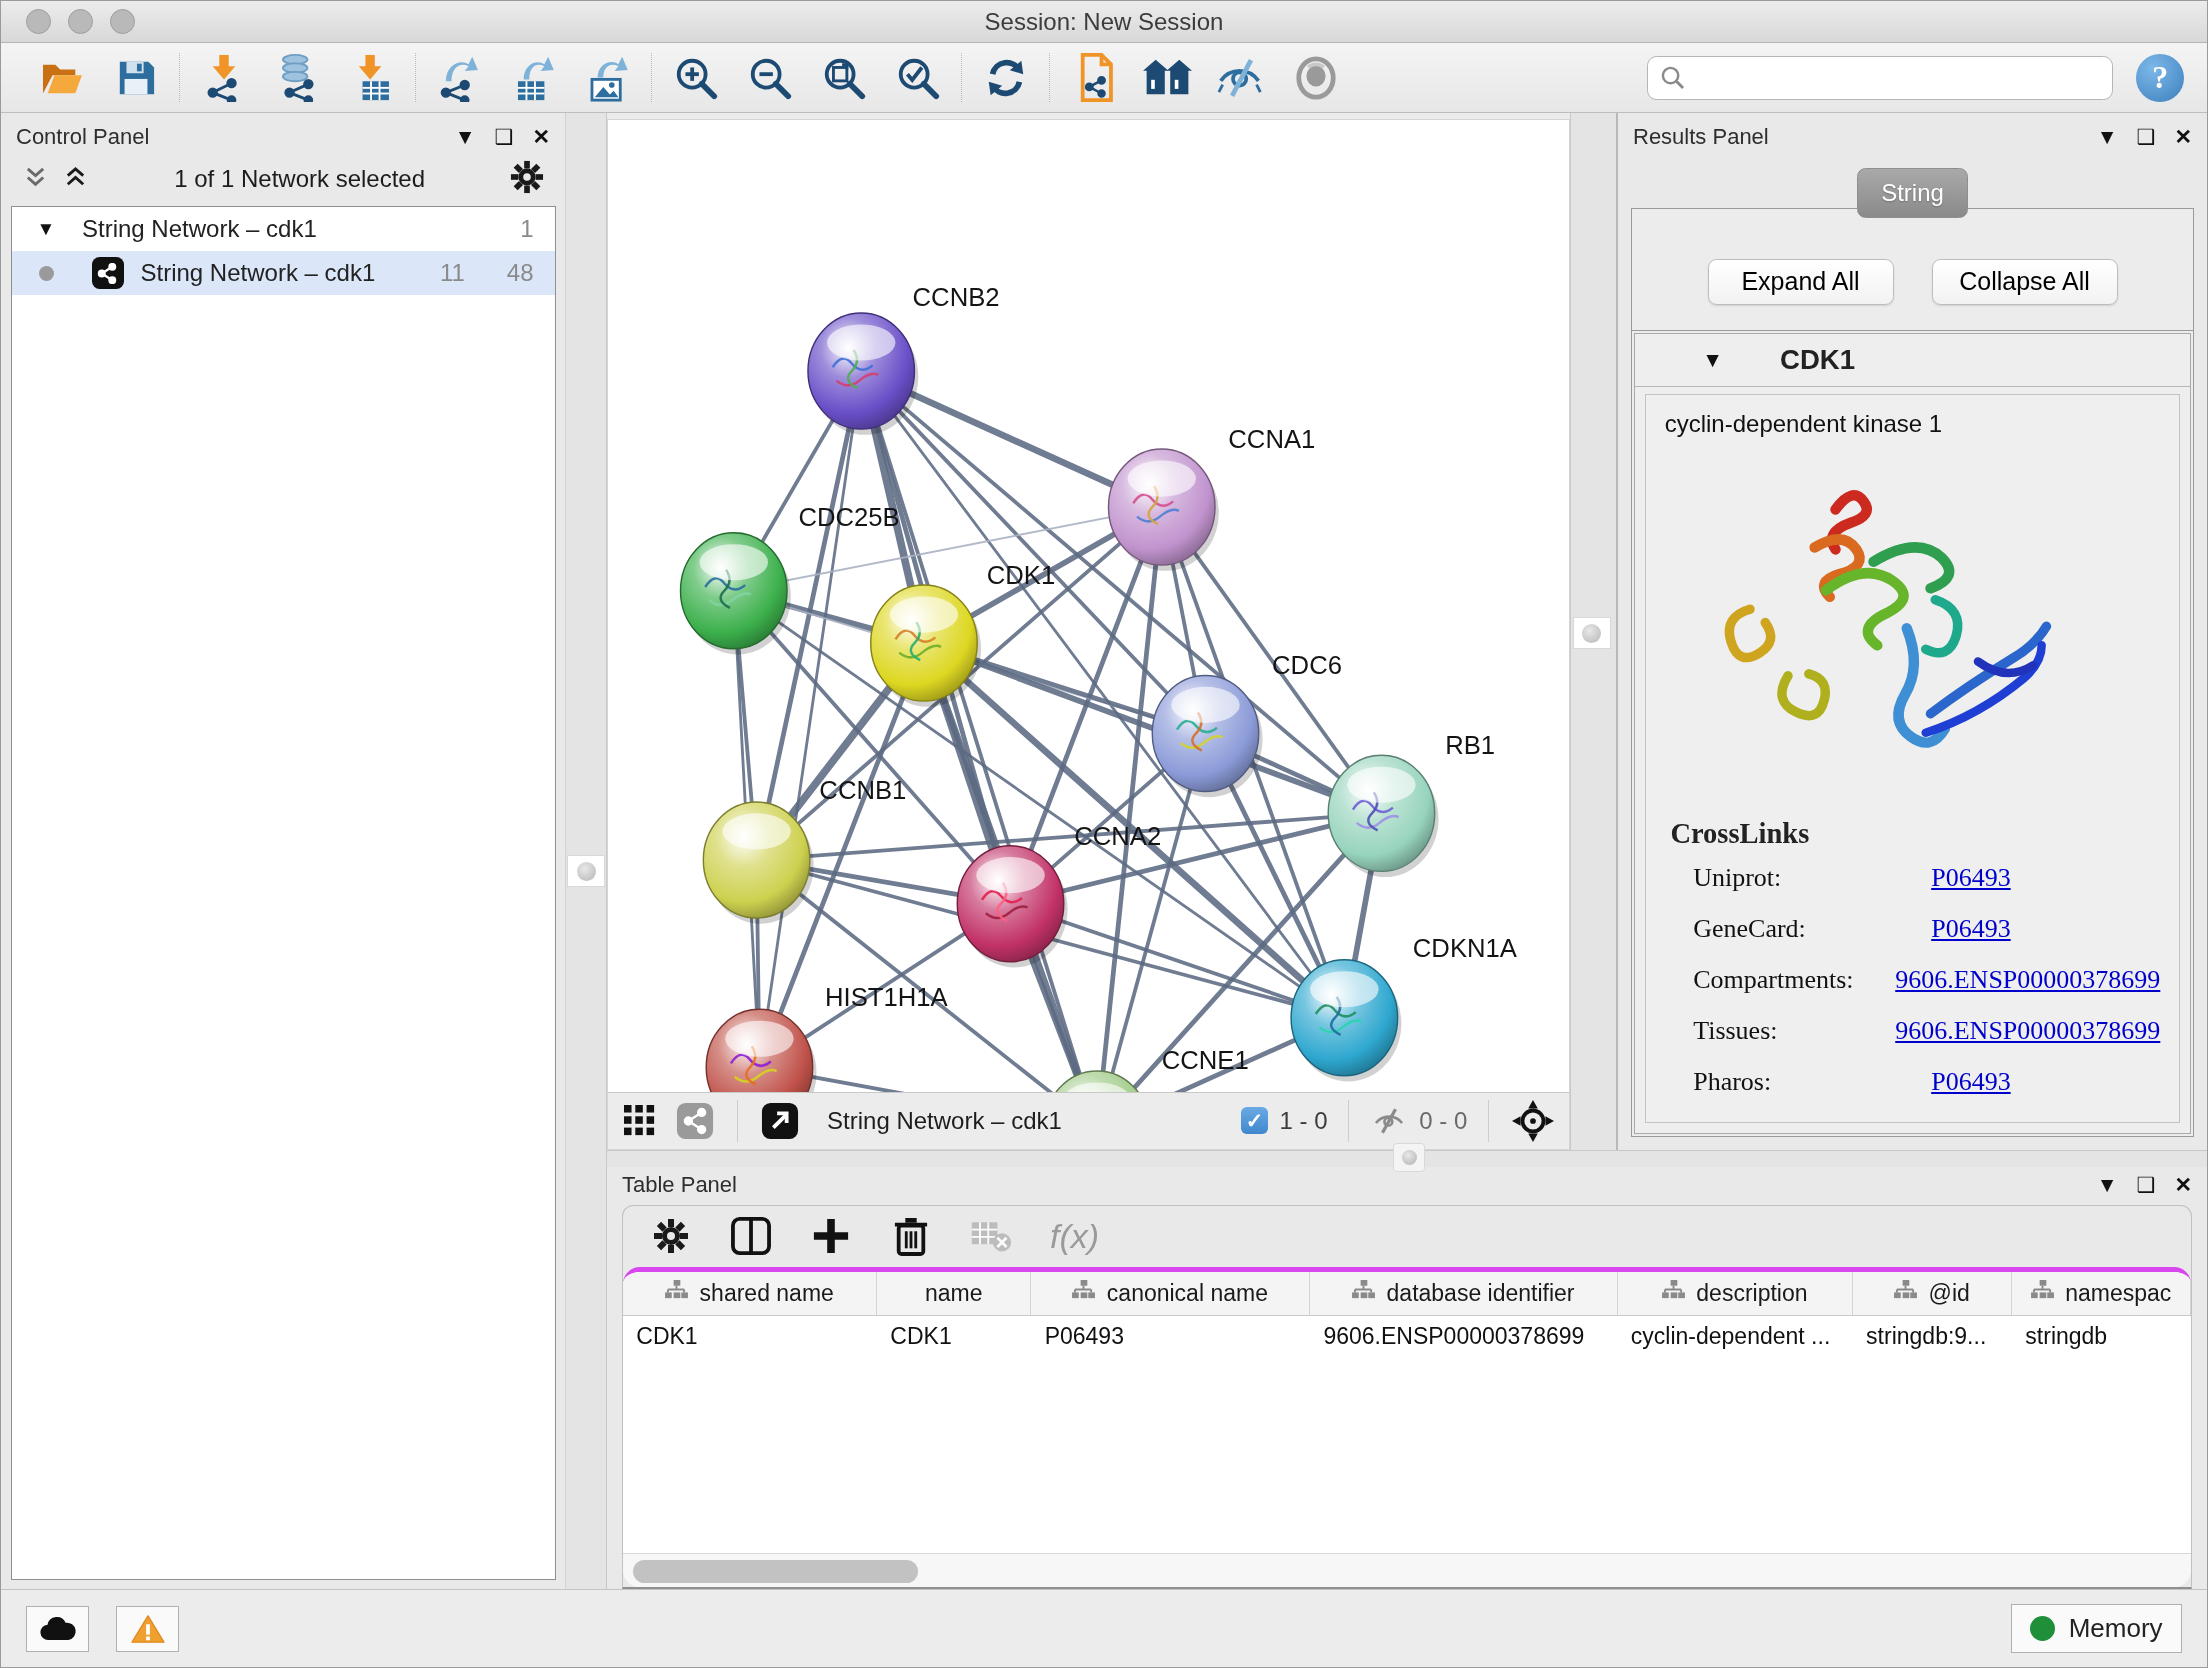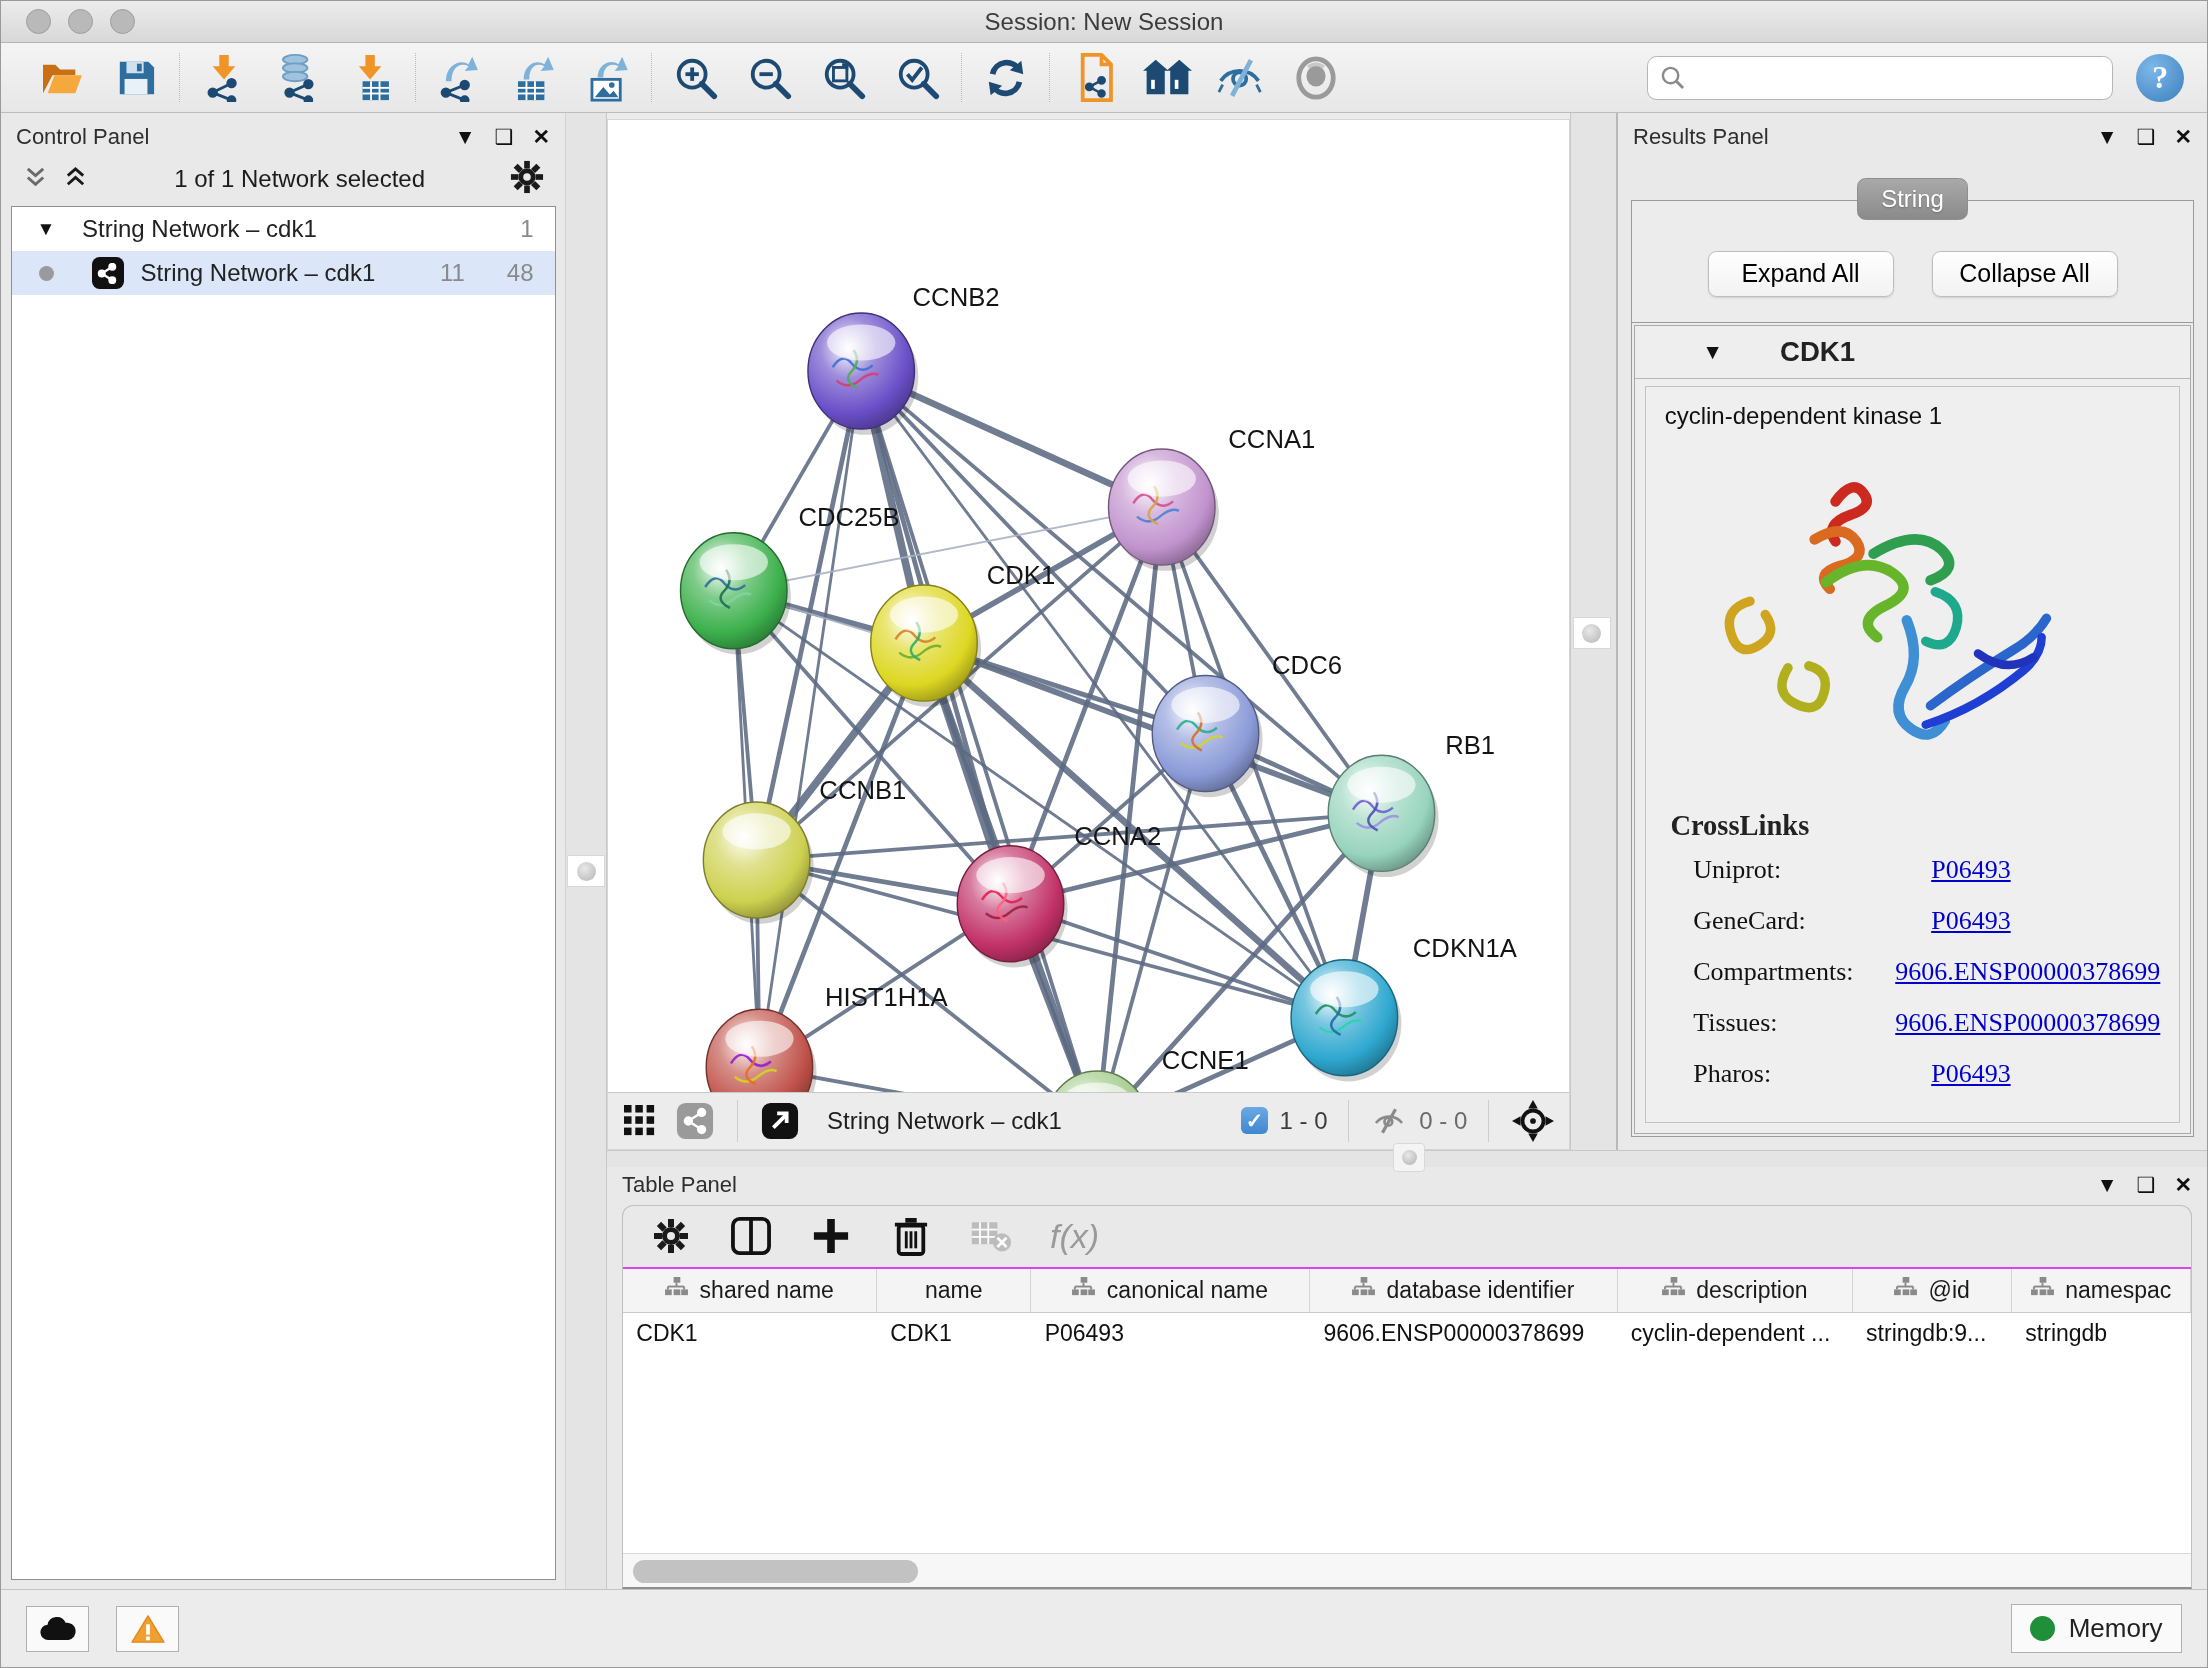--- a/index.html
+++ b/index.html
@@ -66,42 +66,42 @@
   .checkbox { width:27px; height:27px; border-radius:5.7px; background:linear-gradient(#6aaae4,#3f87cf); color:#fff; font-size:21px; display:flex; align-items:center; justify-content:center; font-weight:bold; }
 
   .r-split { width:48px; background:#e4e4e4; border-left:1.9px solid #c8c8c8; border-right:2.9px double #b9b9b9; position:relative; }
   .h-split { height:17px; background:#e4e4e4; border-top:1.9px solid #c8c8c8; position:relative; }
   .h-knob { position:absolute; left:786px; top:-7.6px; width:32px; height:28.5px; background:#f4f4f4; border:1px solid #d8d8d8; border-radius:3.8px; display:flex; align-items:center; justify-content:center; }
   .h-knob::after { content:""; width:15px; height:15px; border-radius:50%; background:radial-gradient(circle at 40% 35%, #e8e8e8, #b0b0b0); }
 
   
   .results-panel { flex:1; background:#e9e9e9; display:flex; flex-direction:column; padding-top:5.7px; min-width:0; }
   .rp-tab-row { display:flex; justify-content:center; margin:3.8px 0 0 0; }
-  .rp-tab { min-width:107px; height:42px; padding:0 23px; background:linear-gradient(#a9a9a9,#8a8a8a); color:#fff; font-size:24px; display:flex; align-items:center; justify-content:center; border-radius:8.6px; border:1px solid #8e8e8e; text-shadow:0 1px 1.9px rgba(0,0,0,.25); position:relative; top:20px; z-index:2; }
+  .rp-tab { min-width:107px; height:50px; padding:0 23px; background:linear-gradient(#a9a9a9,#8a8a8a); color:#fff; font-size:24px; display:flex; align-items:center; justify-content:center; border-radius:8.6px; border:1px solid #8e8e8e; text-shadow:0 1px 1.9px rgba(0,0,0,.25); position:relative; top:10px; z-index:2; }
   .rp-outer { border:1px solid #9a9a9a; background:#ececec; margin:0 13.3px 13.3px 13.3px; flex:1; display:flex; flex-direction:column; padding-top:28.5px; min-height:0; }
   .rp-buttons { display:flex; justify-content:center; gap:38px; padding:21px 0 25px 0; border-bottom:1px solid #9a9a9a; }
   .rp-btn { height:46px; min-width:186px; background:linear-gradient(#ffffff,#f2f2f2); border:1px solid #bdbdbd; border-radius:8.6px; font-size:25px; display:flex; align-items:center; justify-content:center; padding:0 25px; cursor:pointer; box-shadow:0 1px 1.9px rgba(0,0,0,.12); }
   .rp-inner { flex:1; margin:1.9px; border:1px solid #aaa; background:#eee; display:flex; flex-direction:column; min-height:0; }
   .gene-header { height:53px; display:flex; align-items:center; gap:57px; padding-left:67px; border-bottom:1px solid #b5b5b5; }
   .gene-header .expander { font-size:21px; }
   .gene-name { font-size:27.6px; font-weight:bold; }
   .gene-body { flex:1; margin:7.6px 9.5px 9.5px 9.5px; border:1px solid #c2c2c2; background:#efefef; padding:15px 19px; overflow:hidden; }
   .gene-desc { font-size:24px; color:#111; margin-bottom:9.5px; }
   .protein-img { width:380px; height:333px; margin:9.5px 0 17px 28.5px; }
   .xl-title { font-family:"Liberation Serif", serif; font-weight:bold; font-size:28.5px; margin:7.6px 0 13.3px 5.7px; }
   .xl-row { display:flex; font-family:"Liberation Serif", serif; font-size:26px; margin:0 0 21px 28.5px; }
   .xl-label { width:238px; color:#111; }
   .xl-link { color:#0000cc; text-decoration:underline; cursor:pointer; }
 
   
   .table-panel { flex:1; background:#e9e9e9; display:flex; flex-direction:column; min-height:0; }
   .table-box { margin:1.9px 15px 0 15px; border:1px solid #c0c0c0; border-bottom:2.9px solid #8f8f8f; border-radius:11.4px 11.4px 0 0; background:#e9e9e9; flex:1; display:flex; flex-direction:column; min-height:0; }
   .tp-toolbar { height:61px; display:flex; align-items:center; gap:38px; padding:0 27px; }
   .tp-toolbar .tb-icon { width:42px; height:42px; }
-  .grid-table { flex:1; background:#fff; border-top:2px solid #d946ef; overflow:hidden; position:relative; }
+  .grid-table { flex:1; background:#fff; border-top:5px solid #d946ef; overflow:hidden; position:relative;border-radius:17px; }
   .gt-header { display:flex; background:#f4f4f4; border-bottom:1px solid #c9c9c9; height:44px; }
   .gt-hcell { display:flex; align-items:center; justify-content:center; gap:11.4px; font-size:23px; color:#1a1a1a; border-right:1px solid #d4d4d4; overflow:hidden; white-space:nowrap; }
   .gt-row { display:flex; height:42px; }
   .gt-cell { display:flex; align-items:center; padding-left:13.3px; font-size:23px; color:#111; overflow:hidden; white-space:nowrap; }
   .hscroll { height:34px; background:#f7f7f7; border-top:1px solid #d8d8d8; position:relative; }
   .hthumb { position:absolute; left:9.5px; top:5.7px; width:285px; height:23px; border-radius:11.4px; background:#c2c2c2; }
   .tp-tabs { height:55px; display:flex; align-items:flex-start; justify-content:center; padding-top:5.7px; }
 
   .statusbar { height:78px; border-top:1px solid #c4c4c4; background:#ececec; display:flex; align-items:center; padding:0 25px; gap:27px; }
   .sb-btn { width:63px; height:46px; background:#fafafa; border:1.9px solid #b0b0b0; display:flex; align-items:center; justify-content:center; cursor:pointer; }

